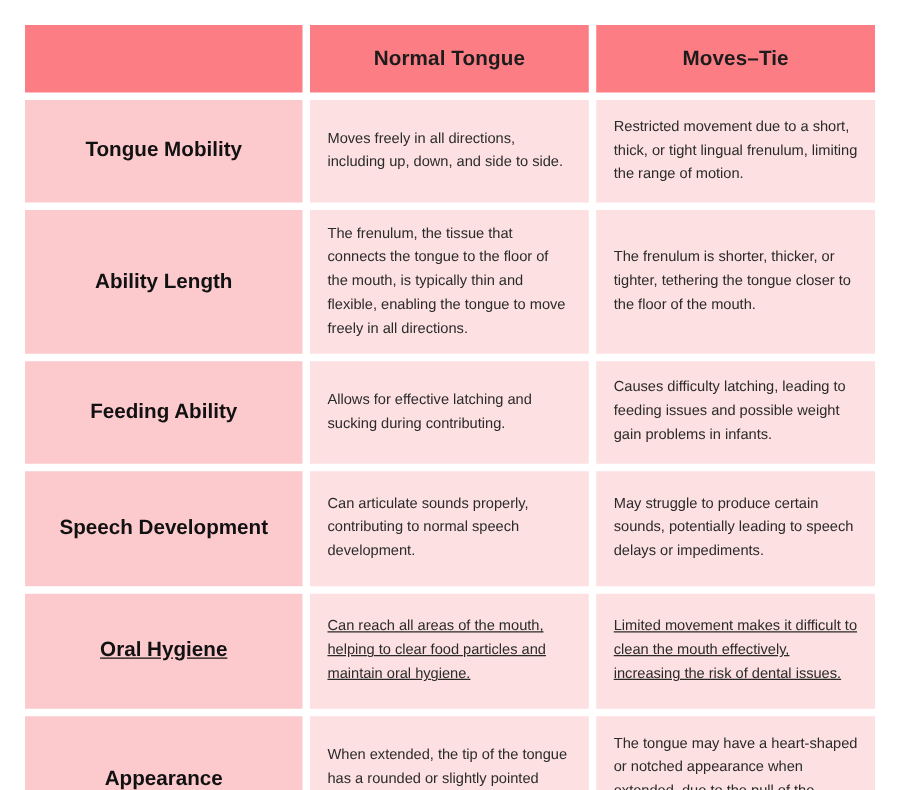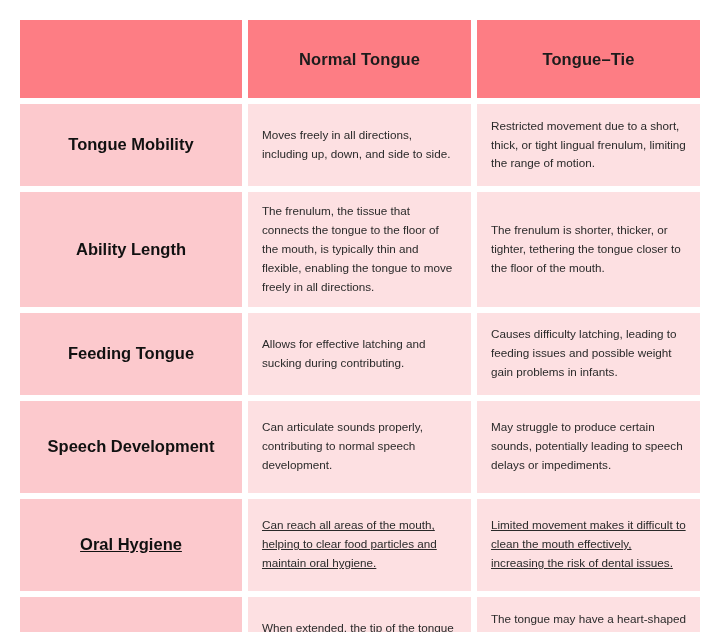--- a/index.html
+++ b/index.html
@@ -30,21 +30,21 @@
   col.c-col   { width: 219px; }
 
   th.header-cell {
     background: #fd7d84;
     color: #1c1c1c;
     font-size: 16.5px;
     font-weight: bold;
     text-align: center;
     vertical-align: middle;
     height: 46px;
-    padding: 16px 8px;
+    padding: 4px 8px;
     letter-spacing: 0.1px;
   }
   th.header-blank {
     background: #fd7d84;
     height: 46px;
   }
   td.label-cell {
     background: #fcc9cd;
     color: #111111;
     font-size: 16.5px;
@@ -78,36 +78,36 @@
   <table class="comparison">
     <colgroup>
       <col class="c-label">
       <col class="c-col">
       <col class="c-col">
     </colgroup>
     <thead>
       <tr>
         <th class="header-blank"></th>
         <th class="header-cell">Normal Tongue</th>
-        <th class="header-cell">Tongue–Tie</th>
+        <th class="header-cell">Moves–Tie</th>
       </tr>
     </thead>
     <tbody>
       <tr class="row-mobility">
         <td class="label-cell">Tongue Mobility</td>
         <td class="body-cell">Moves freely in all directions, including up, down, and side to side.</td>
         <td class="body-cell">Restricted movement due to a short, thick, or tight lingual frenulum, limiting the range of motion.</td>
       </tr>
       <tr class="row-frenulum">
         <td class="label-cell">Ability Length</td>
         <td class="body-cell">The frenulum, the tissue that connects the tongue to the floor of the mouth, is typically thin and flexible, enabling the tongue to move freely in all directions.</td>
         <td class="body-cell">The frenulum is shorter, thicker, or tighter, tethering the tongue closer to the floor of the mouth.</td>
       </tr>
       <tr class="row-feeding">
-        <td class="label-cell">Feeding Tongue</td>
+        <td class="label-cell">Feeding Ability</td>
         <td class="body-cell">Allows for effective latching and sucking during contributing.</td>
         <td class="body-cell">Causes difficulty latching, leading to feeding issues and possible weight gain problems in infants.</td>
       </tr>
       <tr class="row-speech">
         <td class="label-cell">Speech Development</td>
         <td class="body-cell">Can articulate sounds properly, contributing to normal speech development.</td>
         <td class="body-cell">May struggle to produce certain sounds, potentially leading to speech delays or impediments.</td>
       </tr>
       <tr class="row-hygiene">
         <td class="label-cell">Oral Hygiene</td>

